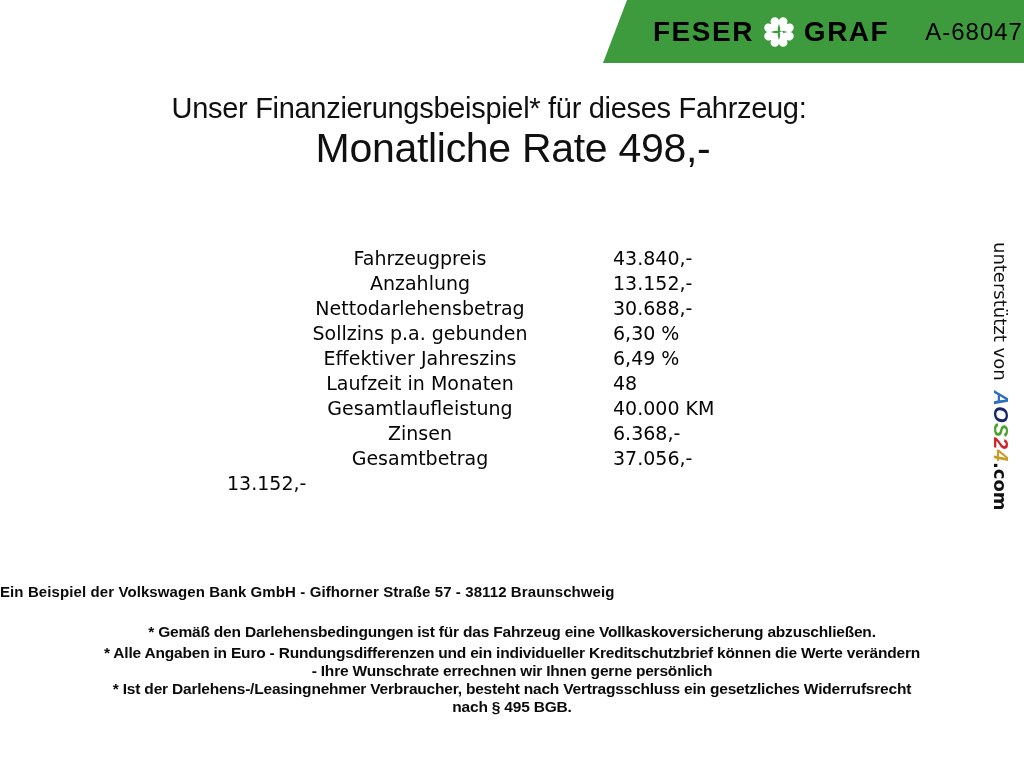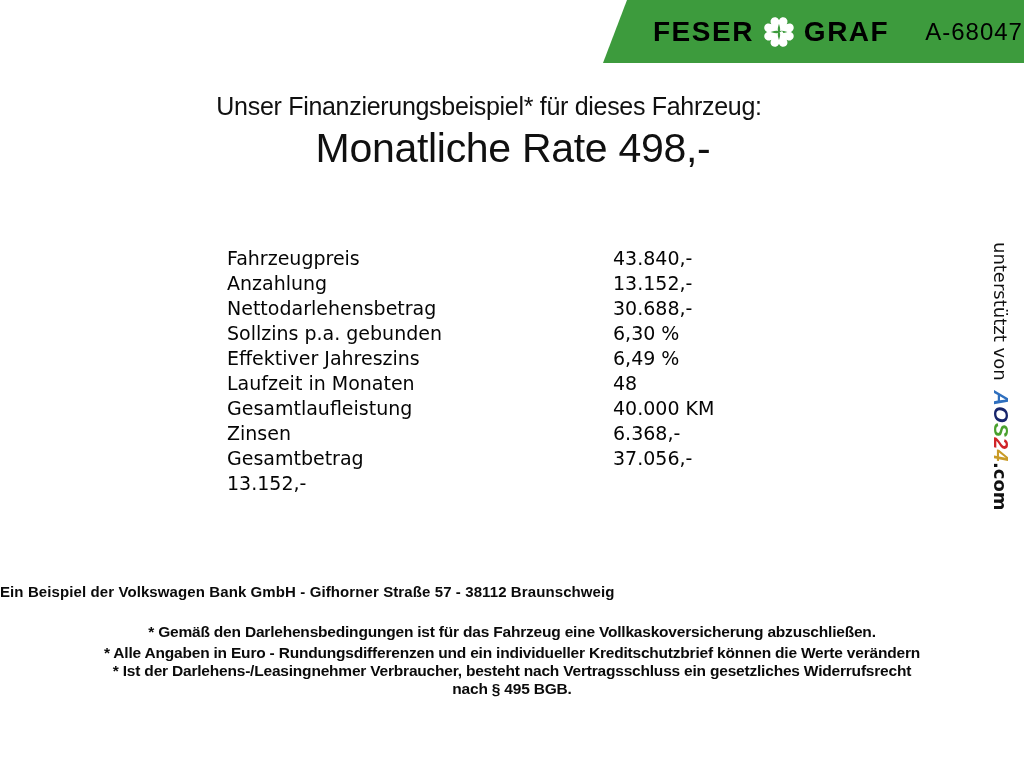--- a/index.html
+++ b/index.html
@@ -22,34 +22,34 @@
     font-size:28px;font-weight:bold;letter-spacing:1.5px;line-height:1;
   }
   .clover{width:36px;height:36px;margin:0 7px;flex:0 0 auto;}
   .vehicle-id{
     font-size:24px;font-weight:400;letter-spacing:1px;margin-left:36px;line-height:1;
   }
 
   
   .title-line1{
     position:absolute;top:92px;left:0;width:978px;text-align:center;
-    font-size:25px;font-weight:400;color:#101010;letter-spacing:-0.3px;white-space:nowrap;
+    font-size:29px;font-weight:400;color:#101010;letter-spacing:-0.3px;white-space:nowrap;
   }
   .title-line2{
     position:absolute;top:125px;left:0;width:1026px;text-align:center;
     font-size:41px;font-weight:400;color:#101010;letter-spacing:-0.3px;white-space:nowrap;
   }
 
   
   .finance-table{
     position:absolute;left:227px;top:246px;
     font-family:"DejaVu Sans",sans-serif;font-size:19px;color:#050505;
   }
   .frow{display:flex;height:25px;line-height:25px;white-space:nowrap;}
-  .frow .flabel{width:386px;}
+  .frow .flabel{width:386px;text-align:center;}
 
   
   .supported{
     position:absolute;left:1013px;top:242px;
     transform:rotate(90deg);transform-origin:0 0;
     white-space:nowrap;font-family:"DejaVu Sans",sans-serif;
     font-size:18px;color:#111;line-height:24px;
   }
   .supported .prefix{margin-right:10px;}
   .aos-letter{
@@ -139,15 +139,16 @@
 
 <div class="supported">
   <span class="prefix">unterstützt von</span><span><span class="aos-letter" style="color: rgb(46, 111, 190);">A</span><span class="aos-letter" style="color: rgb(23, 37, 107);">O</span><span class="aos-letter" style="color: rgb(74, 161, 46);">S</span><span class="aos-letter" style="color: rgb(208, 36, 40);">2</span><span class="aos-letter" style="color: rgb(201, 155, 39);">4</span></span><span class="aos-domain">.com</span>
 </div>
 
 <div class="bank-line">Ein Beispiel der Volkswagen Bank GmbH - Gifhorner Straße 57 - 38112 Braunschweig</div>
 
 <div class="disclaimers">
   <div class="d1">* Gemäß den Darlehensbedingungen ist für das Fahrzeug eine Vollkaskoversicherung abzuschließen.</div>
   <div>* Alle Angaben in Euro - Rundungsdifferenzen und ein individueller Kreditschutzbrief können die Werte verändern</div>
+  <div>- Ihre Wunschrate errechnen wir Ihnen gerne persönlich</div>
   <div>* Ist der Darlehens-/Leasingnehmer Verbraucher, besteht nach Vertragsschluss ein gesetzliches Widerrufsrecht</div>
   <div>nach § 495 BGB.</div>
 </div>
 
 </body></html>

